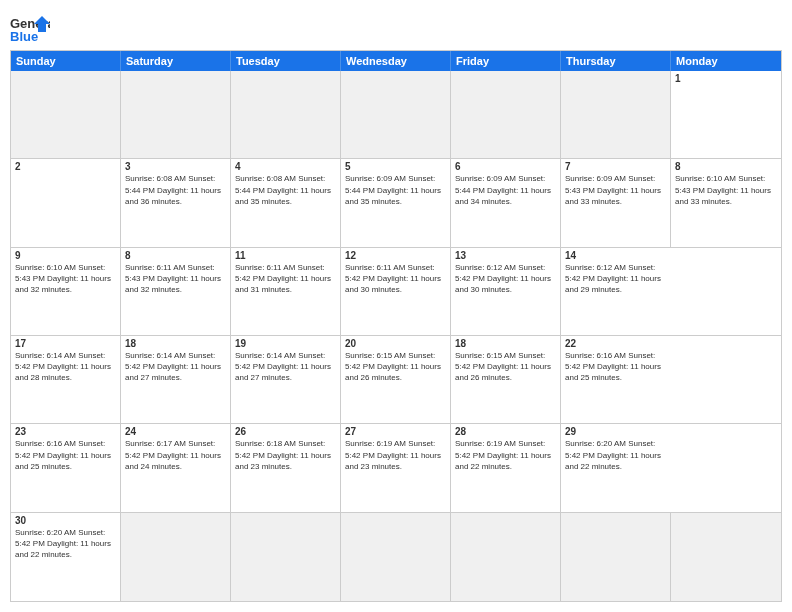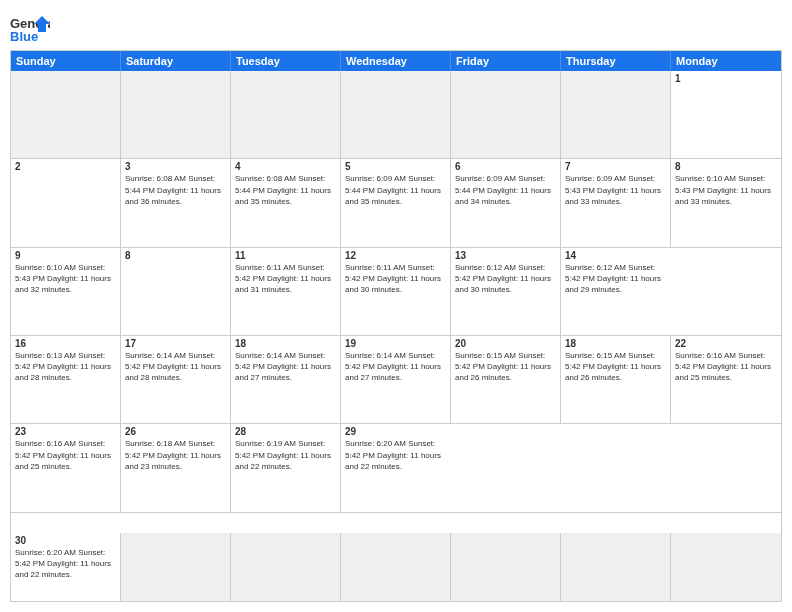--- a/index.html
+++ b/index.html
@@ -68,21 +68,21 @@
     .cal-body {
       flex: 1;
       display: grid;
       grid-template-rows: repeat(6, 1fr);
     }
     .cal-row {
       display: grid;
       grid-template-columns: repeat(7, 1fr);
       border-bottom: 1px solid #ccc;
     }
-    .cal-row:last-child { border-bottom: none; margin-top: 20px; }
+    .cal-row:last-child { border-bottom: none; }
     .cal-cell {
       border-right: 1px solid #ccc;
       padding: 2px 4px;
       font-size: 8.5px;
       color: #333;
       background: #fff;
       vertical-align: top;
       min-height: 0;
       overflow: hidden;
     }
@@ -184,20 +184,23 @@
         </div>
         <div class="cal-row">
           <div class="cal-cell">
             <span class="day-num">9</span>
             <div class="cell-info">Sunrise: 6:10 AM
 Sunset: 5:43 PM
 Daylight: 11 hours and 32 minutes.</div>
           </div>
           <div class="cal-cell">
             <span class="day-num">8</span>
+            <div class="cell-info">Sunrise: 6:11 AM
+Sunset: 5:43 PM
+Daylight: 11 hours and 32 minutes.</div>
           </div>
           <div class="cal-cell">
             <span class="day-num">11</span>
             <div class="cell-info">Sunrise: 6:11 AM
 Sunset: 5:42 PM
 Daylight: 11 hours and 31 minutes.</div>
           </div>
           <div class="cal-cell">
             <span class="day-num">12</span>
             <div class="cell-info">Sunrise: 6:11 AM
@@ -212,26 +215,20 @@
           </div>
           <div class="cal-cell">
             <span class="day-num">14</span>
             <div class="cell-info">Sunrise: 6:12 AM
 Sunset: 5:42 PM
 Daylight: 11 hours and 29 minutes.</div>
           </div>
         </div>
         <div class="cal-row">
           <div class="cal-cell">
-            <span class="day-num">16</span>
-            <div class="cell-info">Sunrise: 6:13 AM
-Sunset: 5:42 PM
-Daylight: 11 hours and 28 minutes.</div>
-          </div>
-          <div class="cal-cell">
             <span class="day-num">17</span>
             <div class="cell-info">Sunrise: 6:14 AM
 Sunset: 5:42 PM
 Daylight: 11 hours and 28 minutes.</div>
           </div>
           <div class="cal-cell">
             <span class="day-num">18</span>
             <div class="cell-info">Sunrise: 6:14 AM
 Sunset: 5:42 PM
 Daylight: 11 hours and 27 minutes.</div>
@@ -262,22 +259,34 @@
           </div>
         </div>
         <div class="cal-row">
           <div class="cal-cell">
             <span class="day-num">23</span>
             <div class="cell-info">Sunrise: 6:16 AM
 Sunset: 5:42 PM
 Daylight: 11 hours and 25 minutes.</div>
           </div>
           <div class="cal-cell">
+            <span class="day-num">24</span>
+            <div class="cell-info">Sunrise: 6:17 AM
+Sunset: 5:42 PM
+Daylight: 11 hours and 24 minutes.</div>
+          </div>
+          <div class="cal-cell">
             <span class="day-num">26</span>
             <div class="cell-info">Sunrise: 6:18 AM
+Sunset: 5:42 PM
+Daylight: 11 hours and 23 minutes.</div>
+          </div>
+          <div class="cal-cell">
+            <span class="day-num">27</span>
+            <div class="cell-info">Sunrise: 6:19 AM
 Sunset: 5:42 PM
 Daylight: 11 hours and 23 minutes.</div>
           </div>
           <div class="cal-cell">
             <span class="day-num">28</span>
             <div class="cell-info">Sunrise: 6:19 AM
 Sunset: 5:42 PM
 Daylight: 11 hours and 22 minutes.</div>
           </div>
           <div class="cal-cell">

